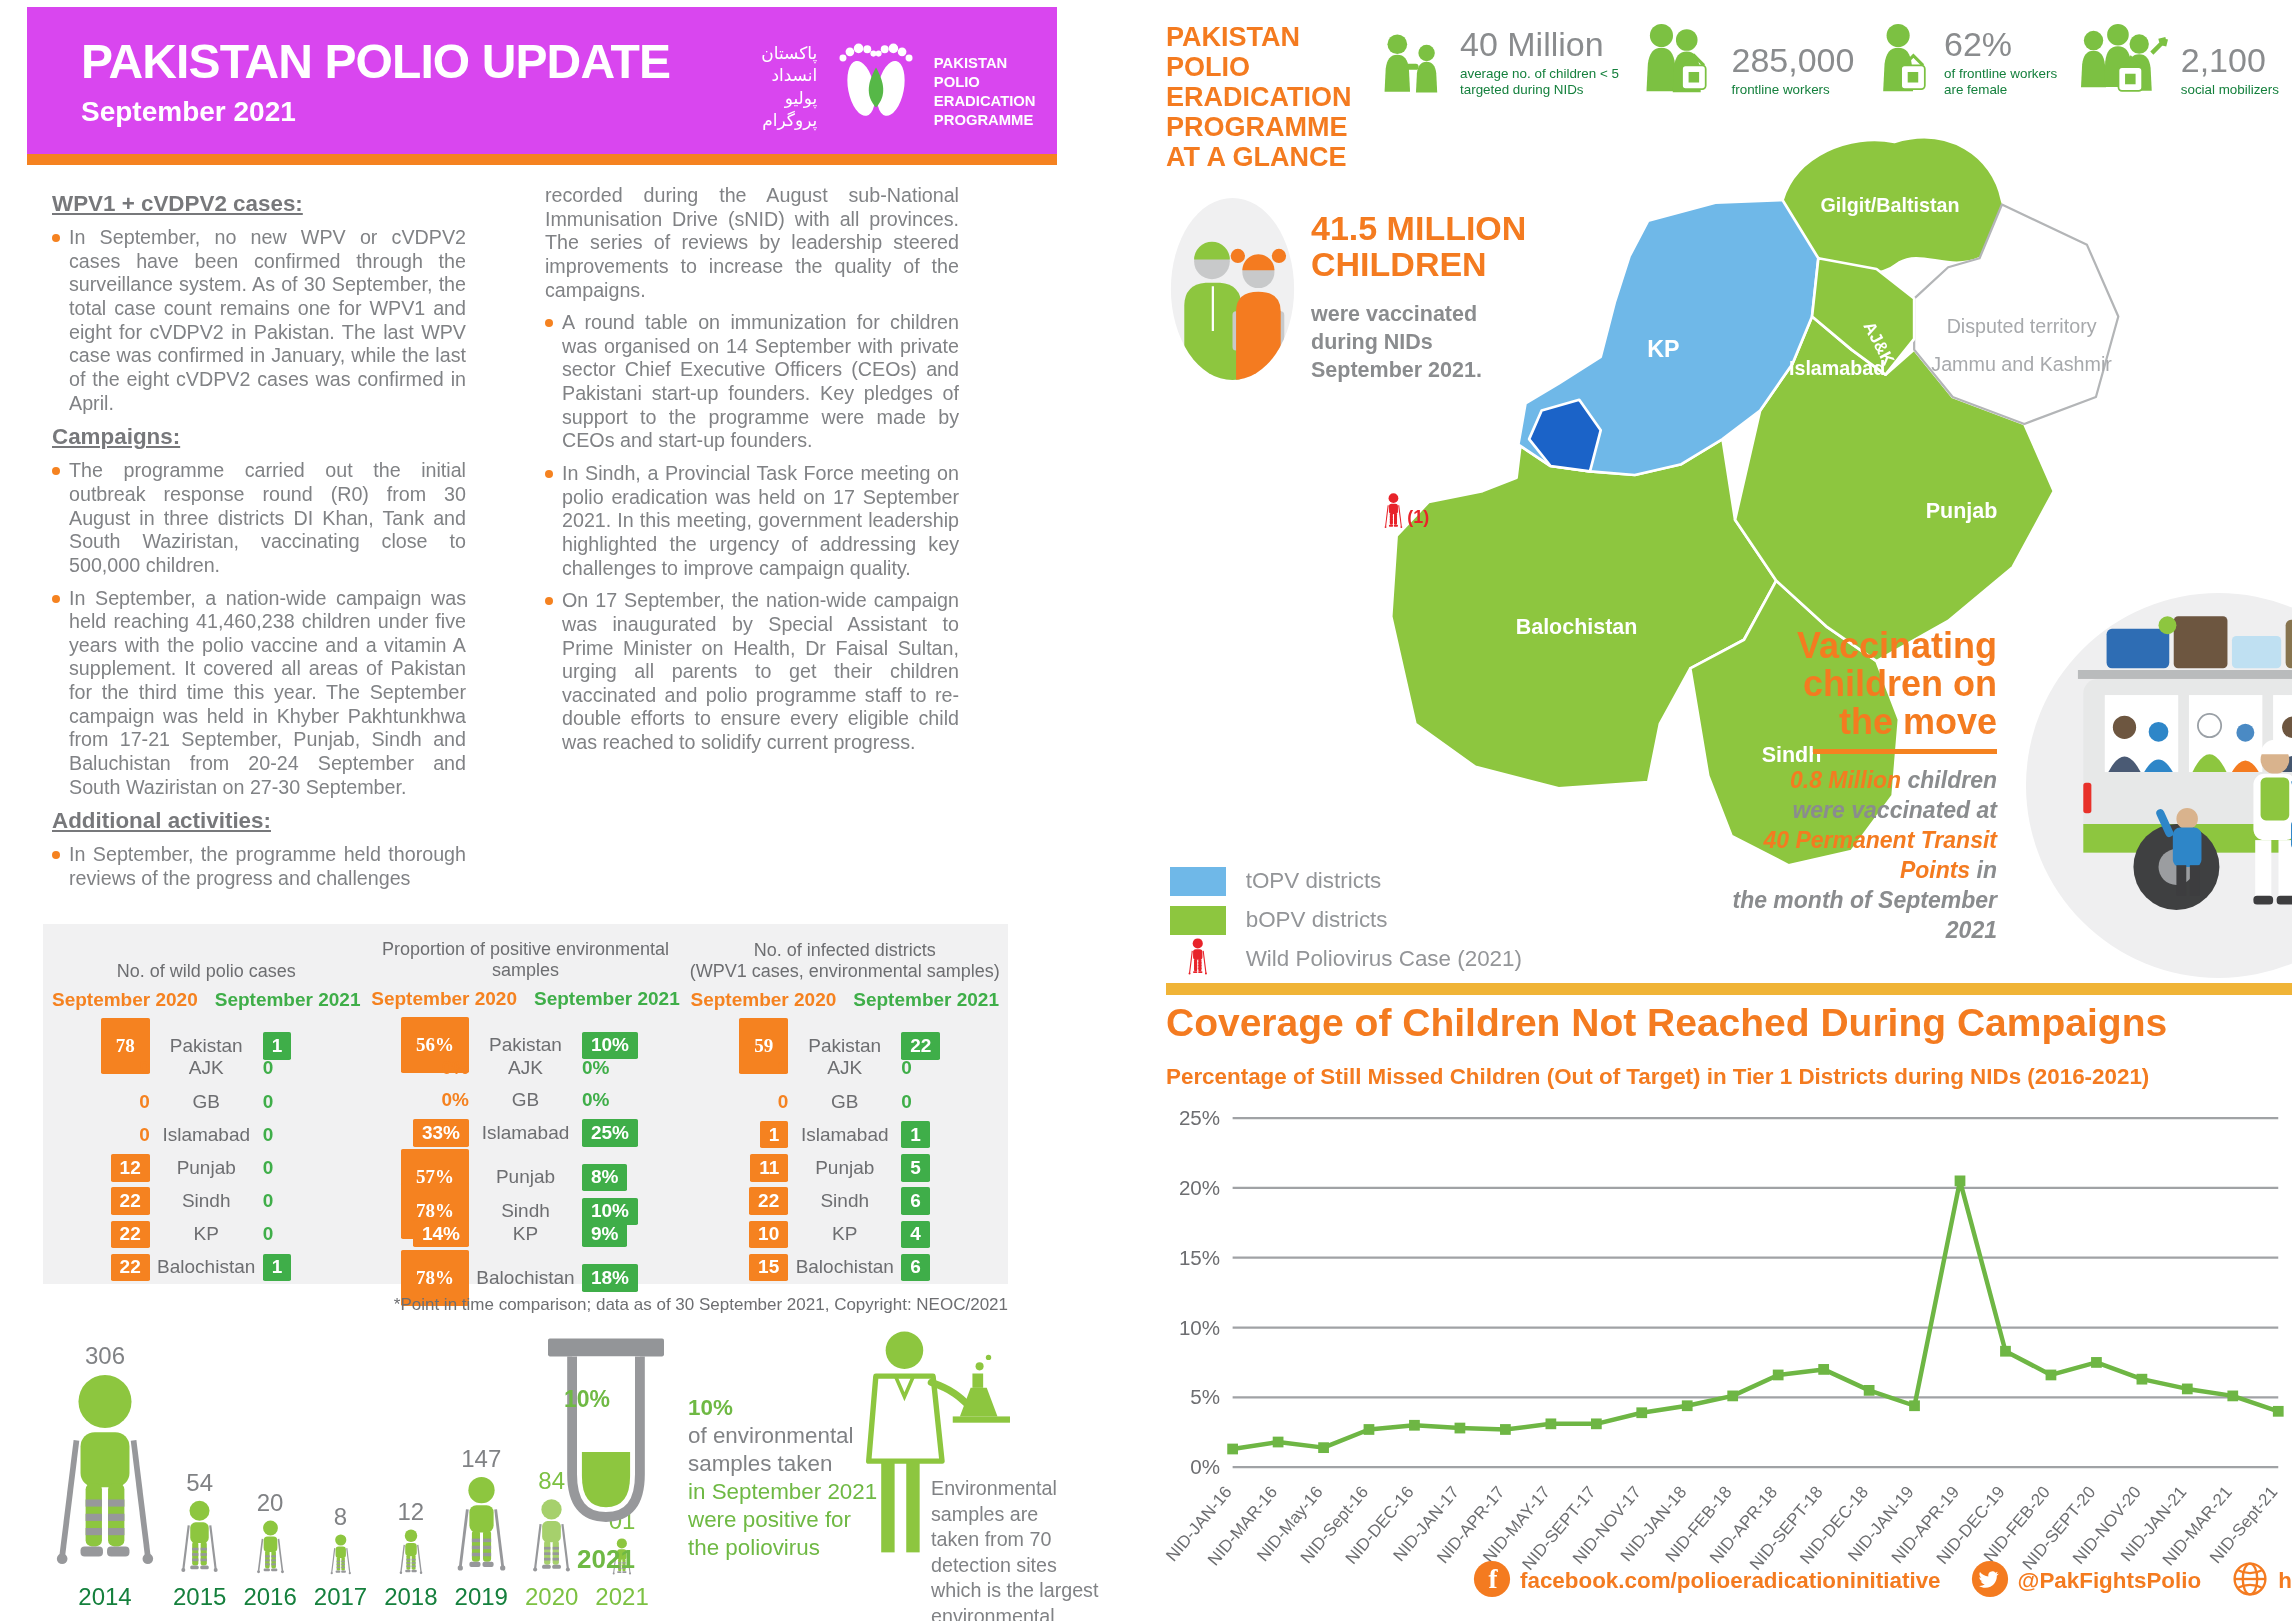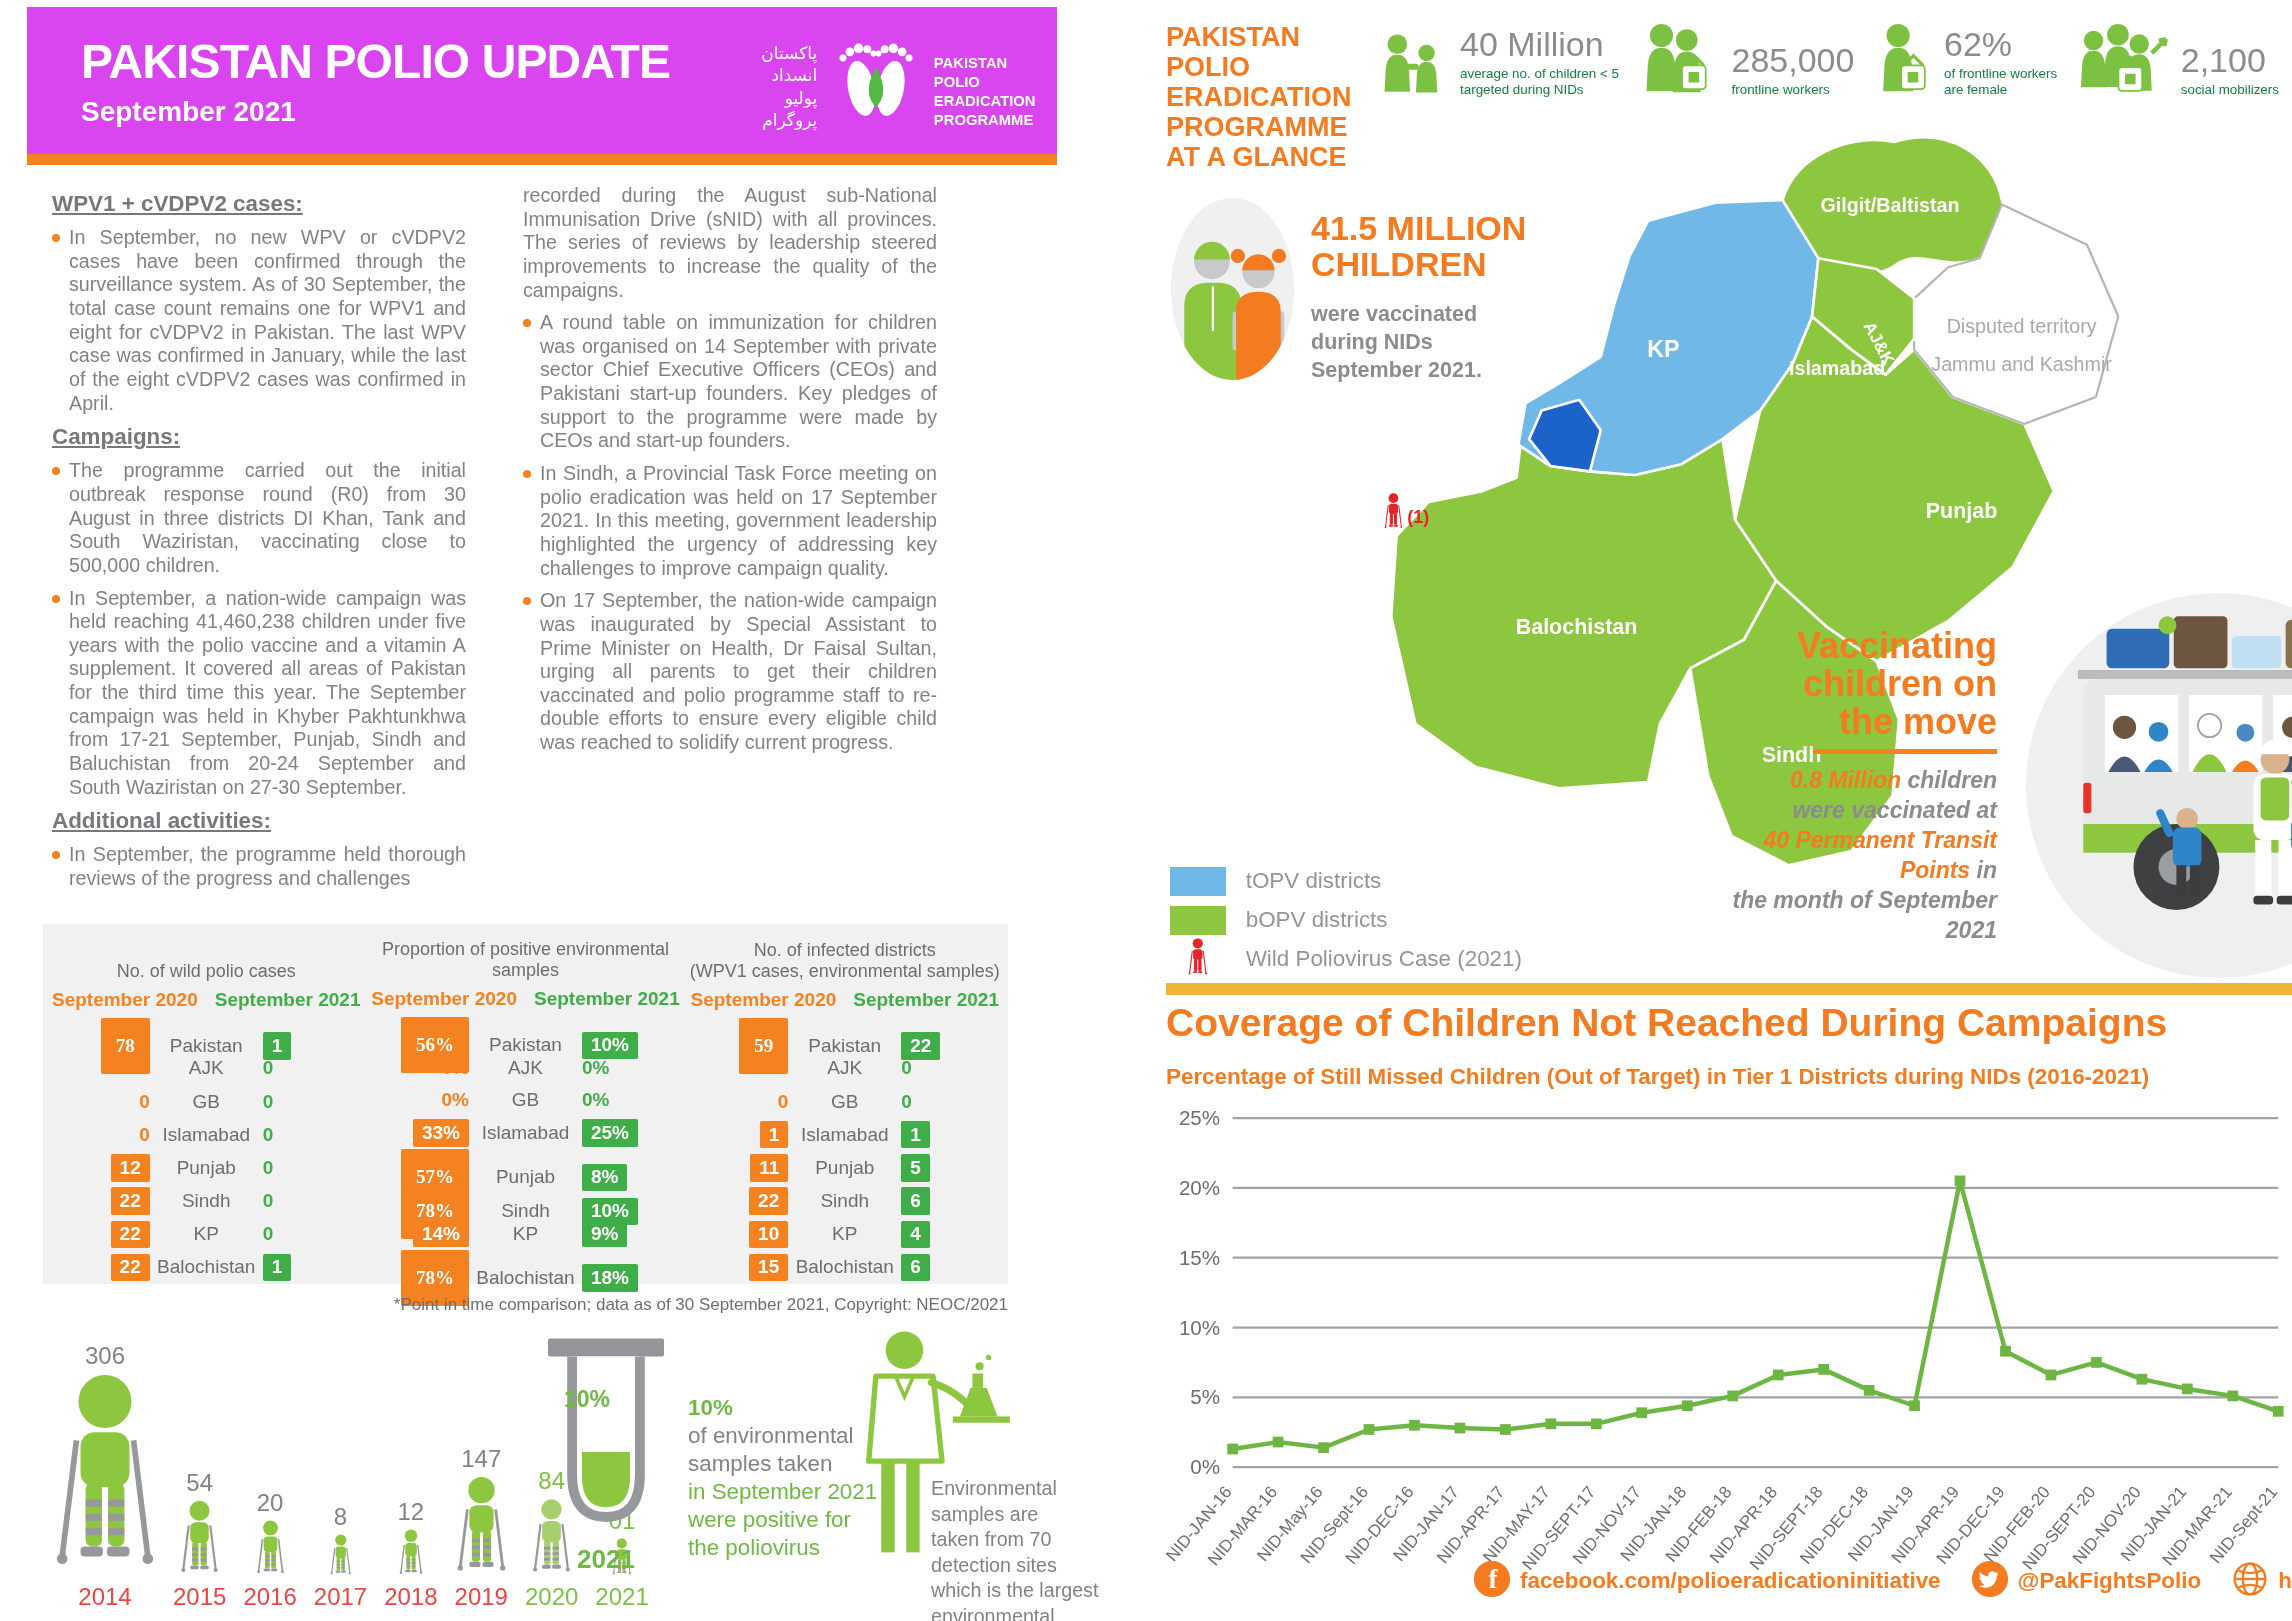--- a/index.html
+++ b/index.html
@@ -11,21 +11,21 @@
   .hdr-titles{padding-left:54px;}
   .hdr-title{color:#fff;font-size:48px;font-weight:bold;letter-spacing:-0.9px;}
   .hdr-sub{color:#fff;font-size:28px;font-weight:bold;margin-top:7.2px;}
   .hdr-right{display:flex;align-items:flex-end;gap:14.3px;padding-right:21.5px;}
   .urdu{color:#fff;font-size:17px;line-height:1.3;text-align:right;white-space:pre-line;
         font-family:"DejaVu Sans",sans-serif;}
   .feet{height:100px;width:88px;}
   .logo-text{color:#fff;font-size:14.8px;font-weight:bold;line-height:1.3;white-space:pre-line;}
   .orange-strip{position:absolute;left:27px;top:154px;width:1030px;height:10.7px;background:#f58220;}
   
-  .article{position:absolute;left:52px;top:184px;width:1068px;display:flex;gap:57px;}
+  .article{position:absolute;left:52px;top:184px;width:1068px;display:flex;gap:79px;}
   .colL{width:414px;} .colR{width:414px;}
   .sec-title{font-size:22.4px;font-weight:bold;color:#77787b;text-decoration:underline;margin:7.2px 0 9px;}
   .bullet{display:flex;margin-bottom:9px;}
   .dot{width:8px;height:8px;border-radius:50%;background:#f58220;margin:8px 9px 0 0;flex:none;}
   .btext{font-size:19.7px;line-height:1.2;color:#808285;text-align:justify;}
   .intro{margin-bottom:9px;}
   
   .tables-panel{position:absolute;left:43px;top:924px;width:965px;height:360px;background:#f1f1f2;
                 display:flex;gap:3.6px;padding:10.7px 5.4px 0;box-sizing:border-box;}
   .table{flex:1;display:flex;flex-direction:column;}
@@ -42,21 +42,21 @@
   .val.box{color:#fff;padding:2.7px 9px;}
   .val.box.wide{padding:17px 15px;font-family:Liberation Serif, serif;}
   .val.o.box{background:#f58220;}
   .val.g.box{background:#3fae49;}
   .footnote{position:absolute;left:43px;top:1295px;width:965px;text-align:right;font-size:17px;color:#6d6e71;}
   
   .figures{position:absolute;left:54px;top:1342px;display:flex;align-items:flex-end;gap:17px;}
   .fig-item{display:flex;flex-direction:column;align-items:center;}
   .fig-val{font-size:24px;color:#808285;margin-bottom:2.7px;}
   .fig-val.greent{color:#7cc142;}
-  .fig-year{font-size:24px;color:#ef4444;margin-top:6.3px;}
+  .fig-year{font-size:24px;color:#15803d;margin-top:6.3px;}
   .fig-year.greent{color:#7cc142;}
   
   .tube-svg{position:absolute;left:548px;top:1331px;}
   .tube-pct{position:absolute;left:553px;top:1386px;width:68px;text-align:center;
             font-size:23px;font-weight:bold;color:#6fb944;}
   .tube-year{position:absolute;left:548px;top:1544px;width:116px;text-align:center;
              font-size:26px;font-weight:bold;color:#6fb944;}
   .tube-text{position:absolute;left:688px;top:1394px;width:197px;font-size:22.4px;line-height:1.25;}
   .tube-text span{display:block;white-space:pre-line;}
   .tt-green{color:#6fb944;} .tt-gray{color:#808285;}

